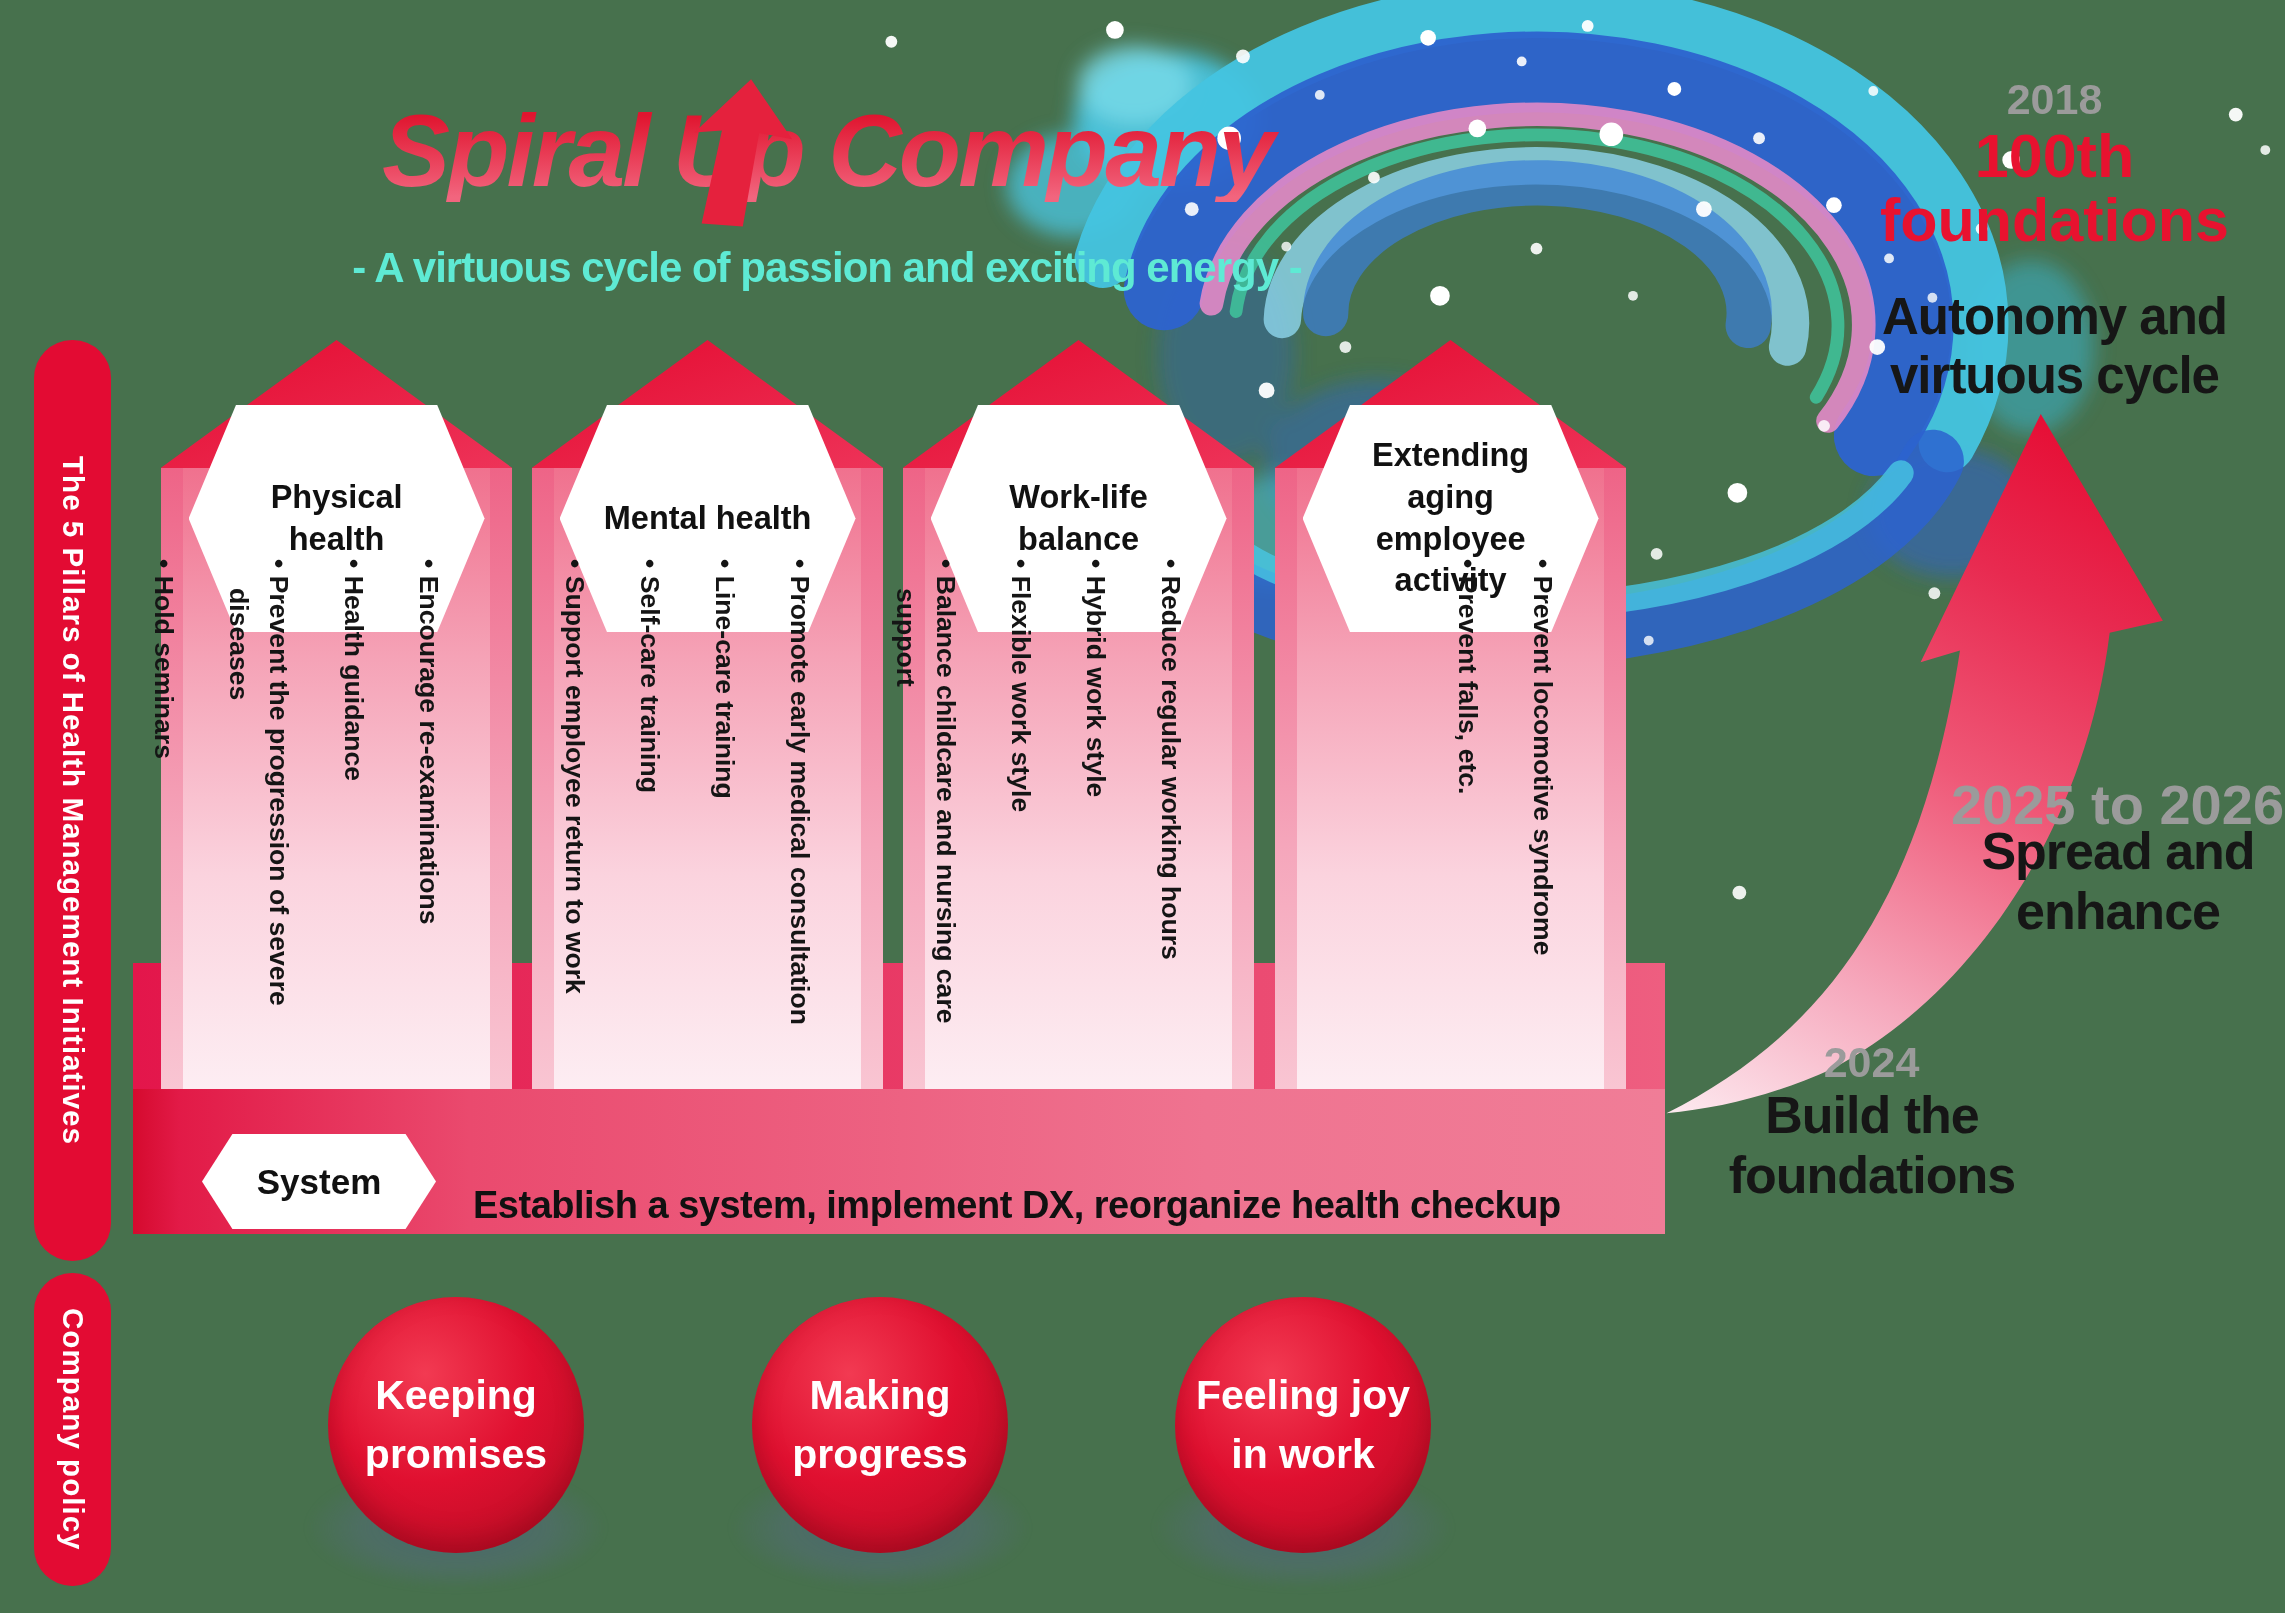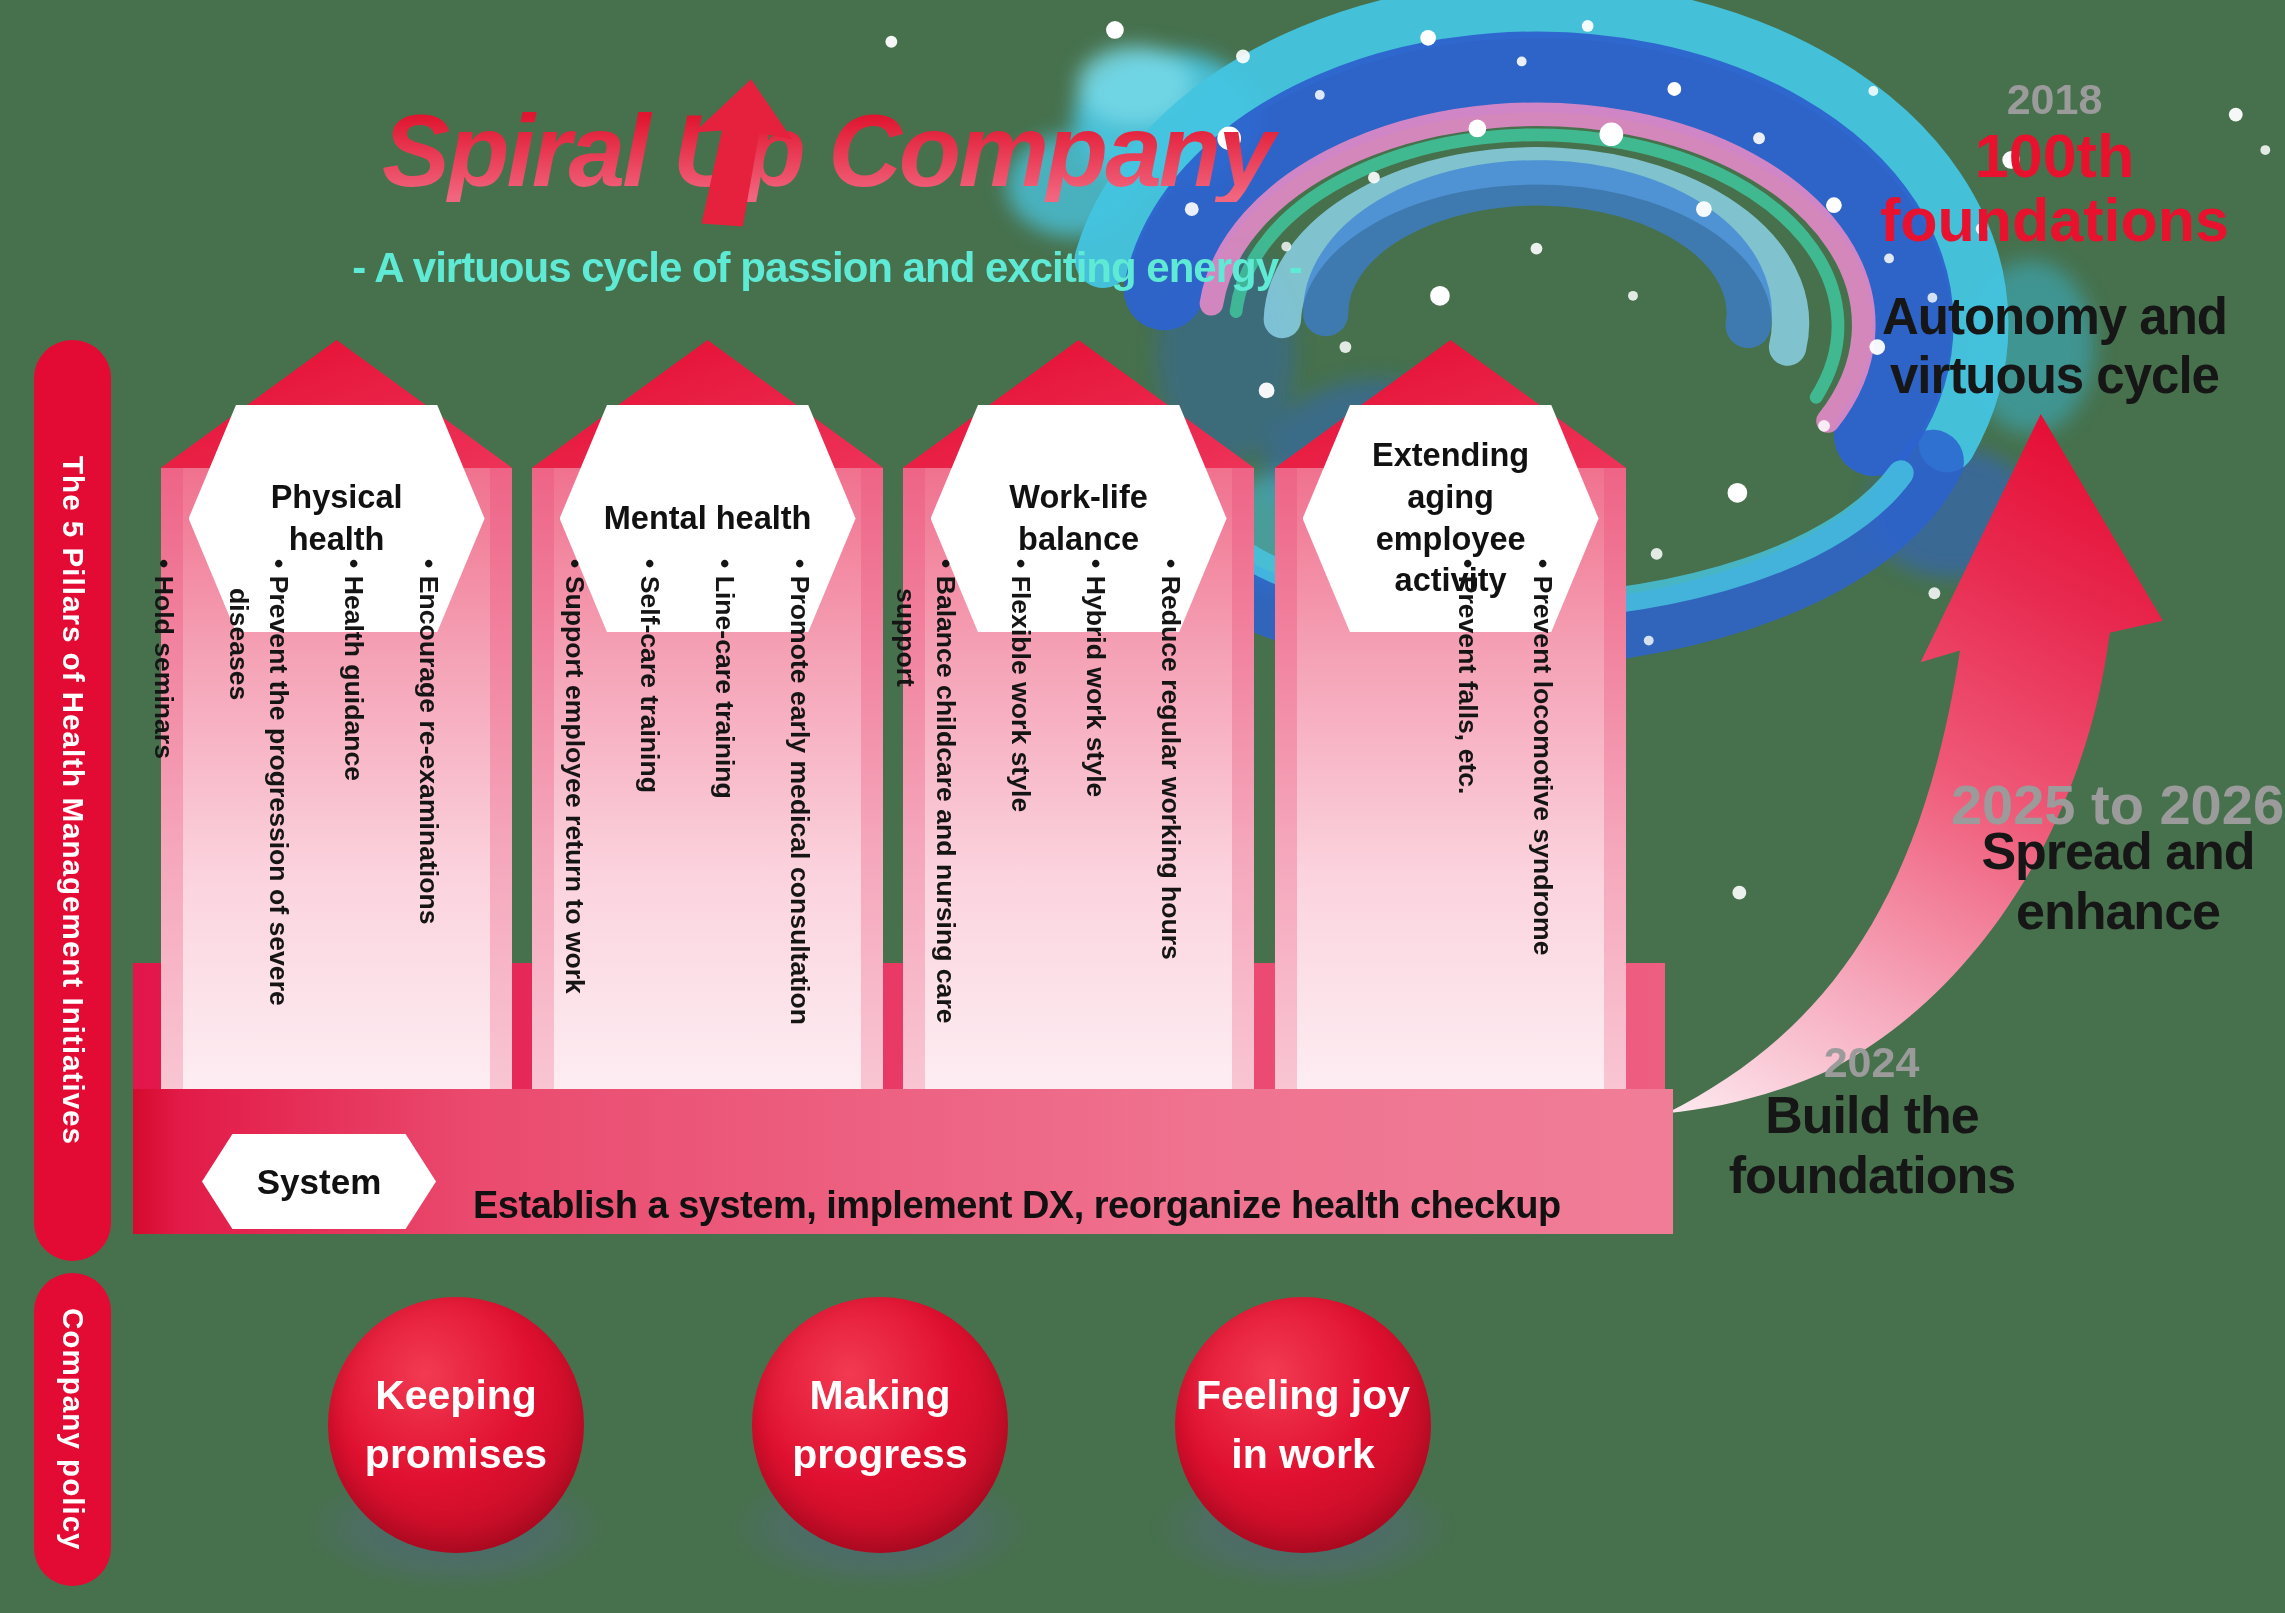--- a/index.html
+++ b/index.html
@@ -23,21 +23,21 @@
     display:flex;align-items:center;justify-content:center;}
   .side-pill span{writing-mode:vertical-rl;color:#fff;font-size:29.6px;font-weight:700;
     letter-spacing:1px;white-space:nowrap;}
   .pill-top{top:340px;height:921px;}
   .pill-bottom{top:1273px;height:313px;}
 
   
   .red-band{position:absolute;left:133px;top:963px;width:1532px;height:130px;
     background:linear-gradient(90deg,#e3164b,#ee5e80);}
   .system-bar{position:absolute;left:133px;top:1089px;width:1532px;height:145px;
-    background:linear-gradient(90deg,#d50a2e 0%,#e21a47 3%,#ea4a6e 22%,#ef7390 70%,#f07d97 100%);padding-left:8px;}
+    background:linear-gradient(90deg,#d50a2e 0%,#e21a47 3%,#ea4a6e 22%,#ef7390 70%,#f07d97 100%);}
   .system-hex{position:absolute;left:69px;top:45px;width:234px;height:95px;background:#fff;
     clip-path:polygon(13% 0,87% 0,100% 50%,87% 100%,13% 100%,0 50%);
     display:flex;align-items:center;justify-content:center;font-size:35px;font-weight:700;color:#111;}
   .system-desc{position:absolute;left:340px;top:0;height:183px;display:flex;align-items:center;
     font-size:38px;font-weight:700;color:#111;letter-spacing:-0.5px;margin-top:25px;}
 
   
   .pillar{position:absolute;top:340px;width:351px;height:755px;}
   .roof{position:absolute;left:0;top:0;width:100%;height:213px;
     background:linear-gradient(160deg,#e40b30,#f14066);

